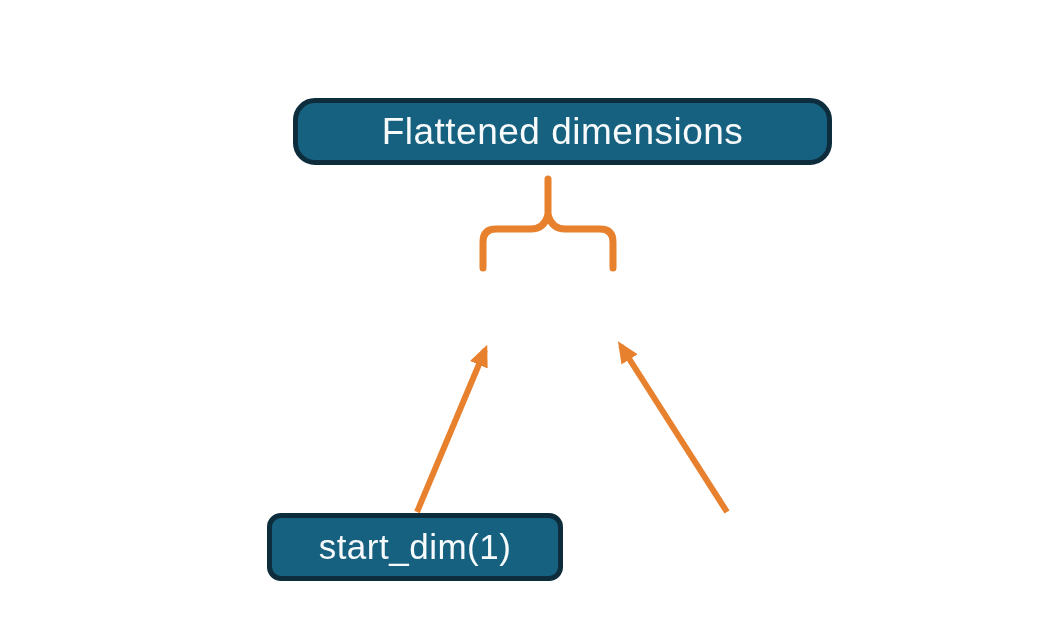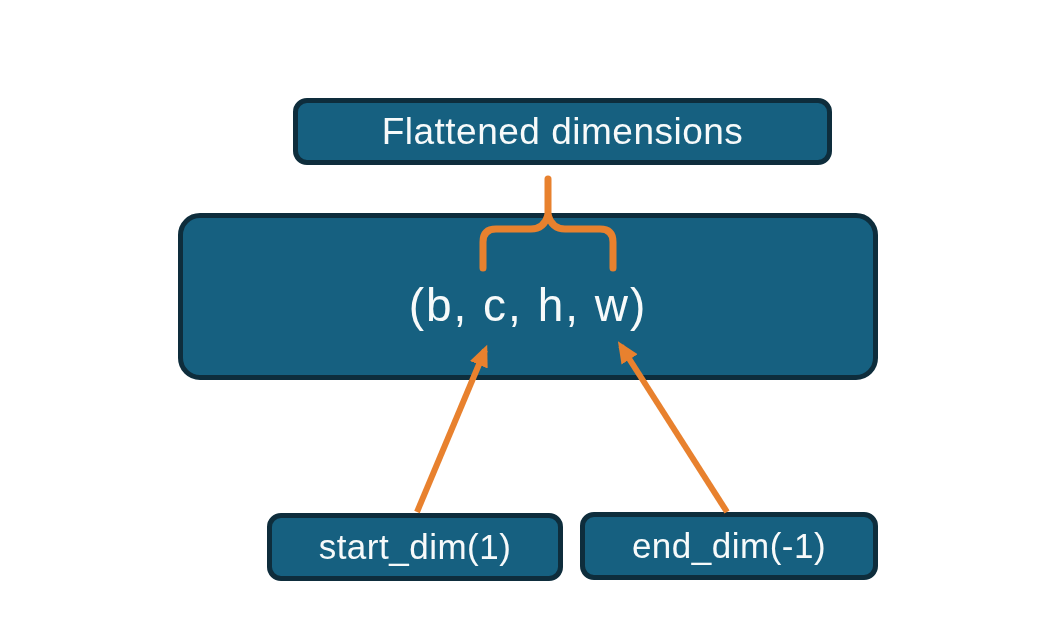--- a/index.html
+++ b/index.html
@@ -24,21 +24,21 @@
     border: 5px solid var(--node-border);
     color: var(--text);
     display: flex;
     align-items: center;
     justify-content: center;
     letter-spacing: 0.5px;
   }
   .node-flattened {
     left: 293px; top: 98px;
     width: 539px; height: 67px;
-    border-radius: 14px;
+    border-radius: 22px;
     font-size: 37px;
   }
   .node-tuple {
     left: 178px; top: 213px;
     width: 700px; height: 167px;
     border-radius: 22px;
     font-size: 46px;
   }
   .node-tuple .label { transform: translateY(8px); letter-spacing: 2px; }
   .node-start-dim {
@@ -68,31 +68,25 @@
 </style>
 </head>
 <body>
 
 <div class="canvas">
 
   <div class="node node-flattened">
     <span class="label">Flattened dimensions</span>
   </div>
 
-  <div class="node node-tuple">
-    <span class="label">(b, c, h, w)</span>
-  </div>
 
   <div class="node node-start-dim">
     <span class="label">start_dim(1)</span>
   </div>
 
-  <div class="node node-end-dim">
-    <span class="label">end_dim(-1)</span>
-  </div>
 
   <svg class="overlay" viewBox="0 0 1038 632">
     <defs>
       <marker id="arrowhead" viewBox="0 0 10 10" refX="7" refY="5" markerWidth="3.8" markerHeight="3.8" orient="auto">
         <path class="fill-accent" d="M 0 0.8 L 9.5 5 L 0 9.2 z"></path>
       </marker>
     </defs>
 
     <path class="stroke-accent" d="M 548 179 L 548 219" stroke-width="7" stroke-linecap="round"></path>
 

